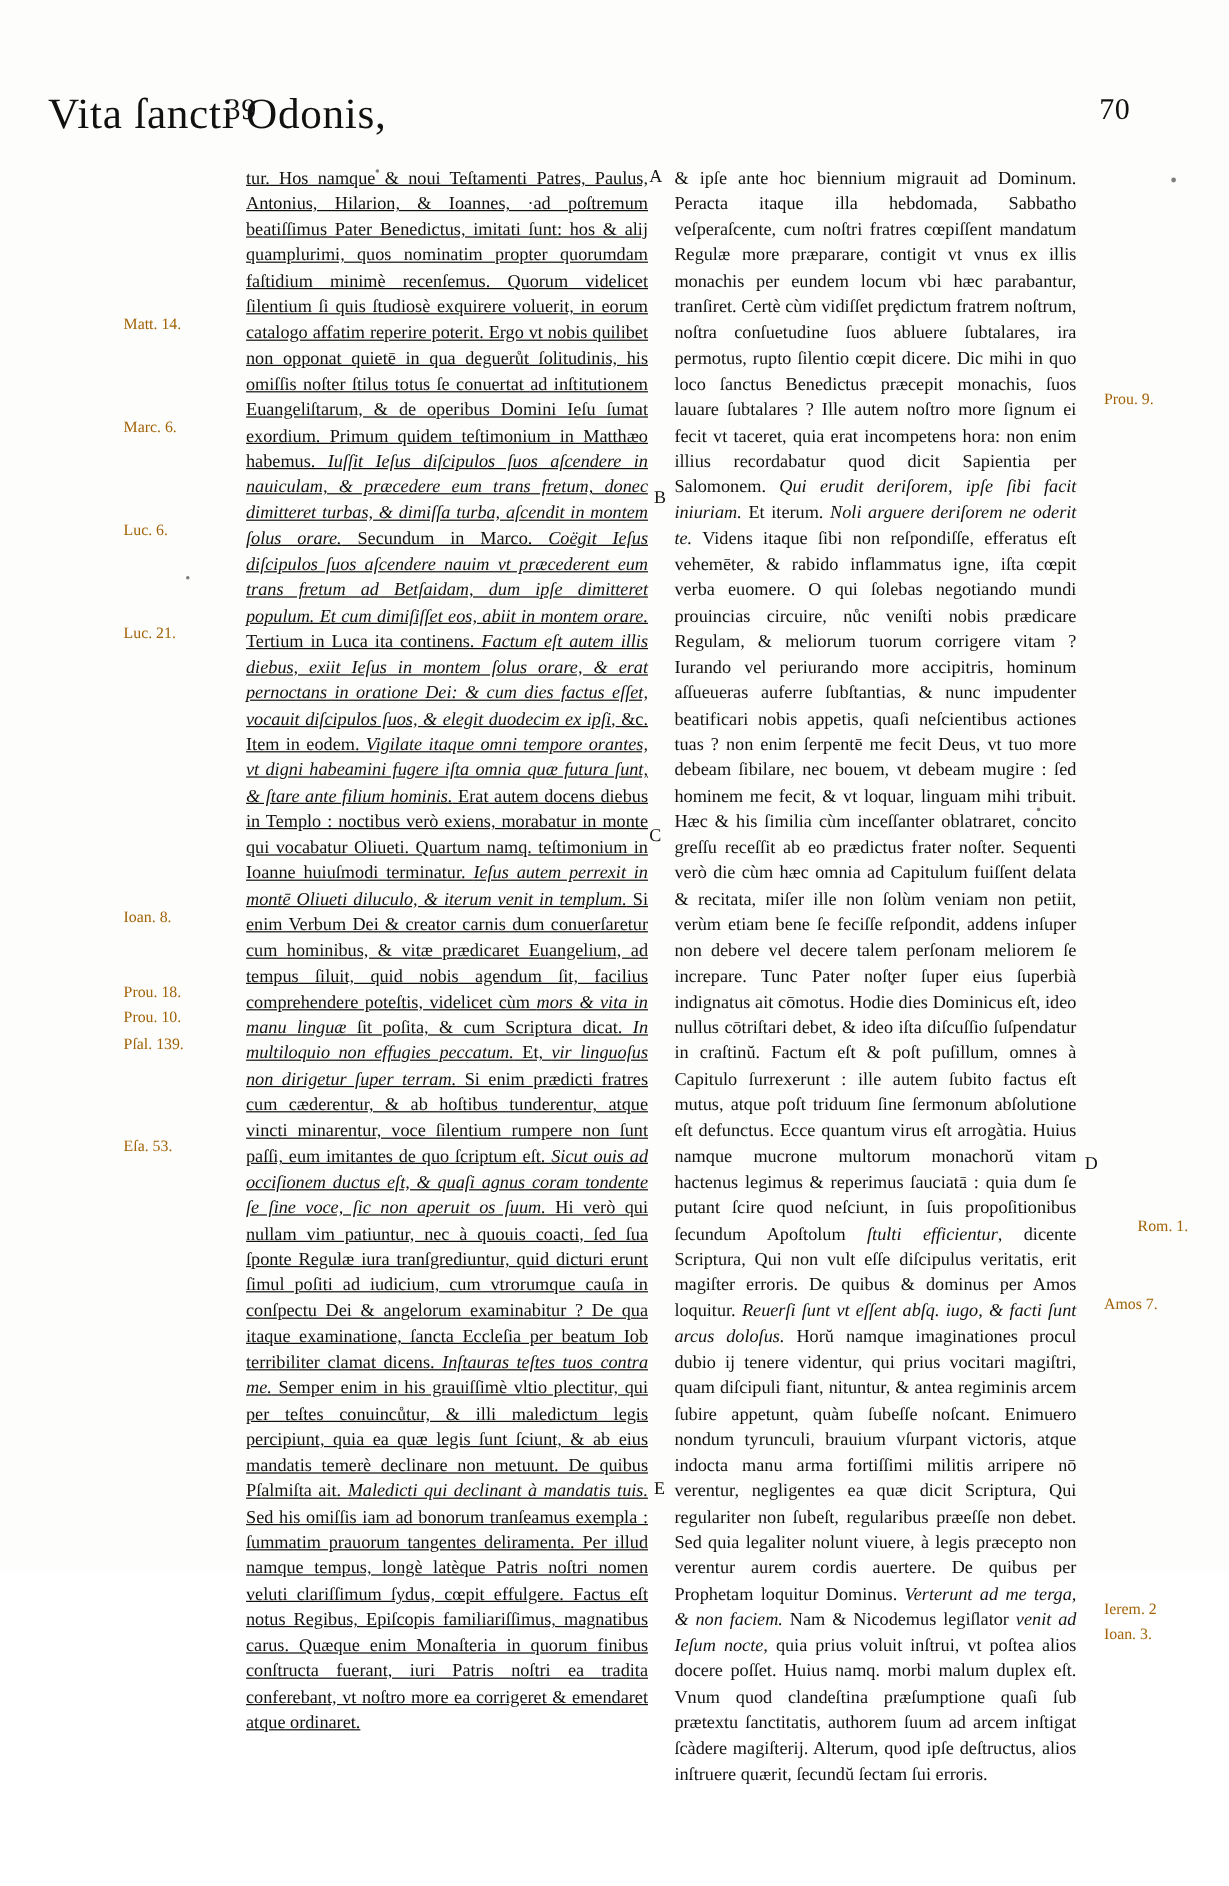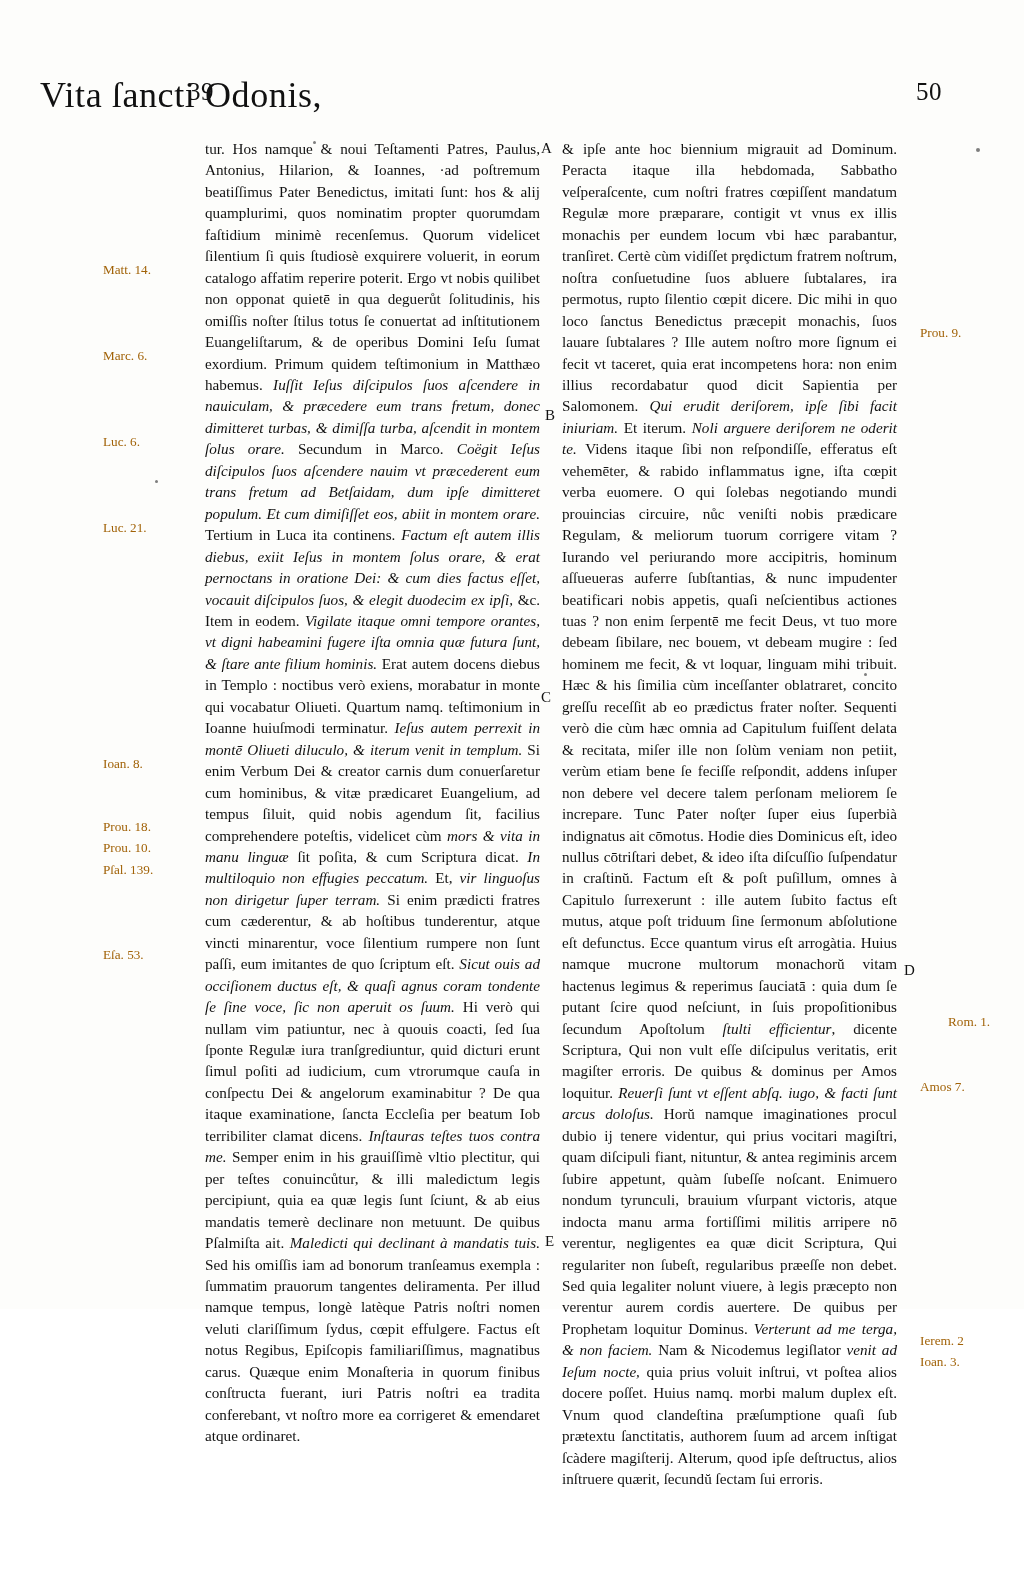--- a/index.html
+++ b/index.html
@@ -60,21 +60,21 @@
   .col {
     position: absolute;
     top: 0;
     width: 335px;
     font-size: 15.2px;
     line-height: 21.45px;
     text-align: justify;
     text-justify: inter-word;
     hyphens: none;
   }
-  .col-left  { left: 205px; }
+  .col-left  { left: 205px; text-decoration: underline; }
   .col-right { left: 562px; }
 
   .col p {
     margin: 0;
   }
   .col p + p {
     text-indent: 16px;
   }
 
   i, .it {
@@ -117,21 +117,21 @@
   }
 </style>
 </head>
 <body>
 
 <div class="page">
 
   <div class="running-head">
     <div class="folio folio-left">39</div>
     <div class="head-title">Vita ſancti Odonis,</div>
-    <div class="folio folio-right">50</div>
+    <div class="folio folio-right">70</div>
   </div>
 
   <div id="margins-left">
       <div class="margin-note margin-left" style="top: 262px;">Matt. 14.</div>
       <div class="margin-note margin-left" style="top: 348px;">Marc. 6.</div>
       <div class="margin-note margin-left" style="top: 434px;">Luc. 6.</div>
       <div class="margin-note margin-left" style="top: 520px;">Luc. 21.</div>
       <div class="margin-note margin-left" style="top: 712px; margin-top: 44px;">Ioan. 8.</div>
       <div class="margin-note margin-left" style="top: 819px;">Prou. 18.</div>
       <div class="margin-note margin-left" style="top: 840px;">Prou. 10.</div>

